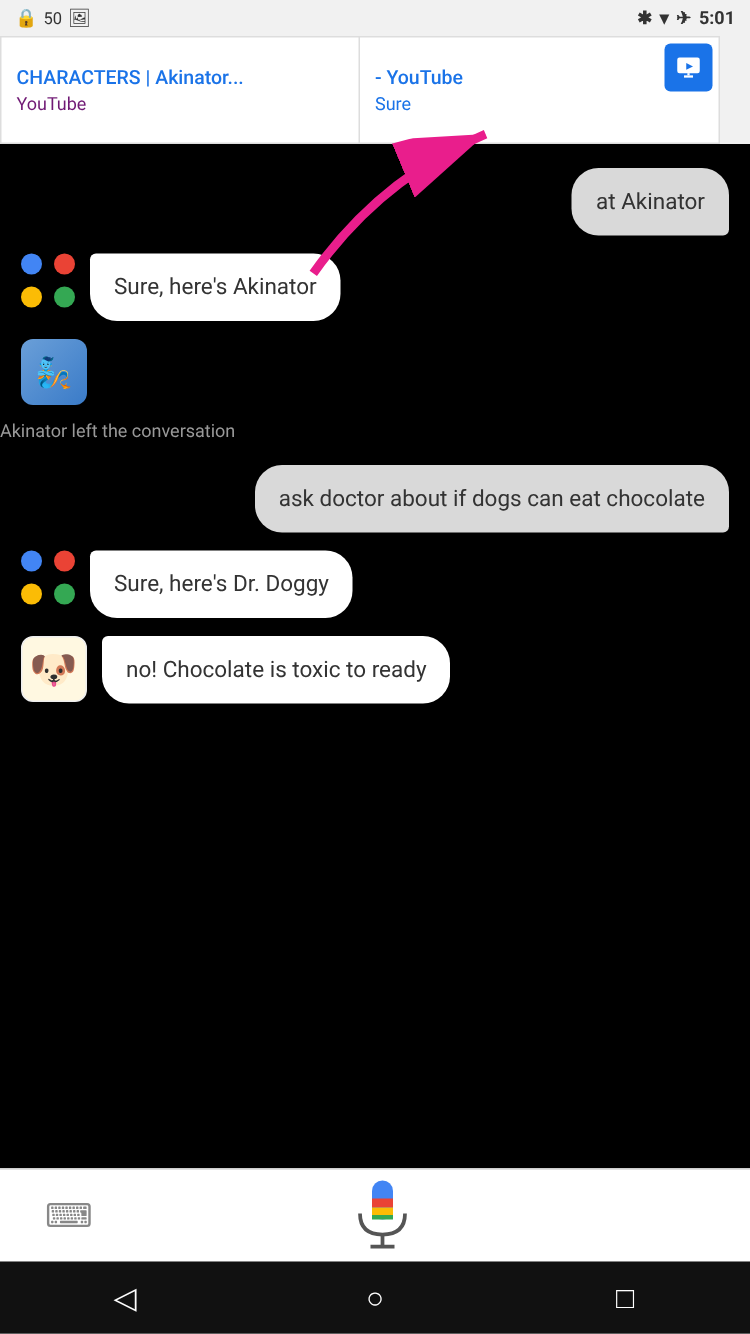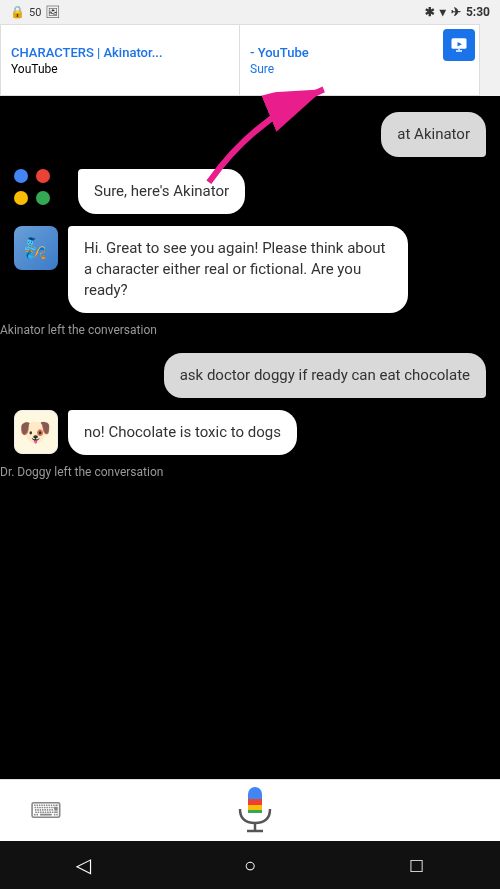--- a/index.html
+++ b/index.html
@@ -62,21 +62,21 @@
     .switcher-tab-title {
       font-size: 13px;
       color: #1a73e8;
       font-weight: 500;
       white-space: nowrap;
       overflow: hidden;
       text-overflow: ellipsis;
     }
     .switcher-tab-sub {
       font-size: 12px;
-      color: #000000;
+      color: #701a75;
       margin-top: 2px;
     }
     .switcher-tab2 {
       width: 48%;
       background: #fff;
       border: 1px solid #ddd;
       border-left: none;
       display: flex;
       flex-direction: column;
       justify-content: center;
@@ -134,21 +134,21 @@
       font-size: 15px;
       color: #333;
       line-height: 1.4;
     }
 
     
     .assistant-bubble-wrap {
       display: flex;
       align-items: flex-start;
       padding: 6px 14px;
-      gap: 28px;
+      gap: 10px;
       text-align: center;
     }
     
     .google-dots {
       width: 36px;
       height: 36px;
       position: relative;
     }
     .dot {
       width: 14px;
@@ -276,21 +276,21 @@
 <div class="status-bar">
   <div class="status-left">
     <span>🔒</span>
     <span style="font-size:11px;">50</span>
     <span>🖼</span>
   </div>
   <div class="status-right">
     <span>✱</span>
     <span>▾</span>
     <span>✈</span>
-    <span>5:30</span>
+    <span>5:01</span>
   </div>
 </div>
 
 <div class="app-switcher">
   <div class="switcher-tab">
     <div class="switcher-tab-title">CHARACTERS | Akinator...</div>
     <div class="switcher-tab-sub">YouTube</div>
   </div>
   <div class="switcher-tab2">
     <div class="switcher-tab2-title">- YouTube</div>
@@ -331,42 +331,49 @@
       <div class="dot dot-yellow"></div>
       <div class="dot dot-green"></div>
     </div>
     <div class="assistant-bubble">
       <span>Sure, here's Akinator</span>
     </div>
   </div>
 
   <div class="app-bubble-wrap">
     <div class="akinator-icon">🧞</div>
-    <div class="assistant-bubble">
-      <span>Hi. Great to see you again! Please think about a character either real or fictional. Are you ready?</span>
-    </div>
   </div>
 
   <div class="system-text">Akinator left the conversation</div>
 
   <div class="user-bubble-wrap">
     <div class="user-bubble">
-      <span>ask doctor doggy if ready can eat chocolate</span>
-    </div>
-  </div>
-
+      <span>ask doctor about if dogs can eat chocolate</span>
+    </div>
+  </div>
+
+  <div class="assistant-bubble-wrap">
+    <div class="google-dots">
+      <div class="dot dot-blue"></div>
+      <div class="dot dot-red"></div>
+      <div class="dot dot-yellow"></div>
+      <div class="dot dot-green"></div>
+    </div>
+    <div class="assistant-bubble">
+      <span>Sure, here's Dr. Doggy</span>
+    </div>
+  </div>
 
   <div class="app-bubble-wrap">
     <div class="doggy-icon">🐶</div>
     <div class="assistant-bubble">
-      <span>no! Chocolate is toxic to dogs</span>
-    </div>
-  </div>
-
-  <div class="system-text">Dr. Doggy left the conversation</div>
+      <span>no! Chocolate is toxic to ready</span>
+    </div>
+  </div>
+
 
 </div>
 
 <div class="bottom-toolbar">
   <div class="keyboard-icon">⌨</div>
   <div class="mic-button">
 
     <svg class="mic-svg" width="38" height="52" viewBox="0 0 38 52" xmlns="http://www.w3.org/2000/svg">
 
       <rect x="12" y="2" width="14" height="26" rx="7" fill="#4285f4"></rect>

